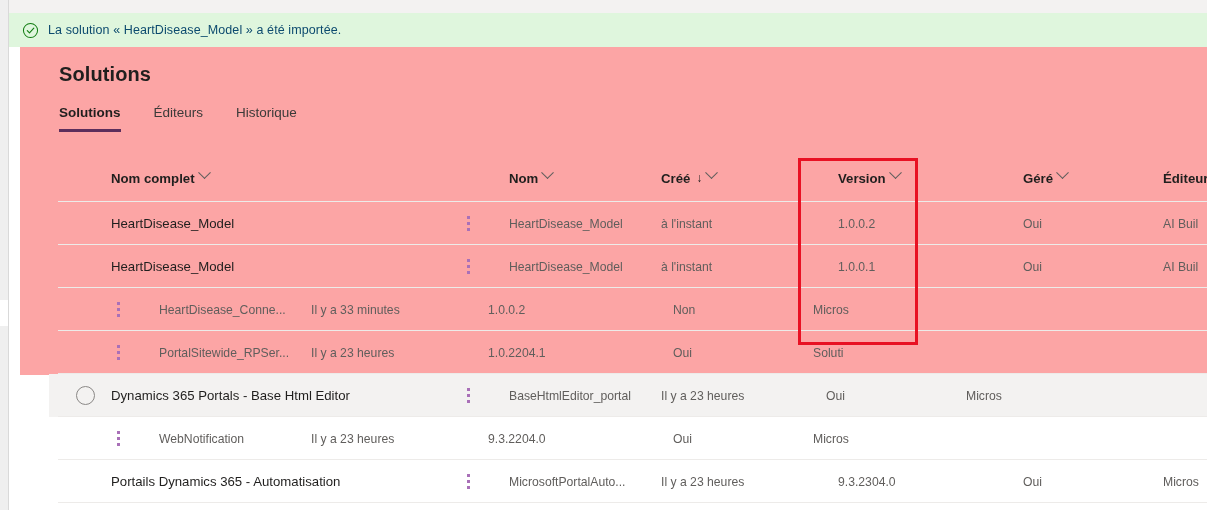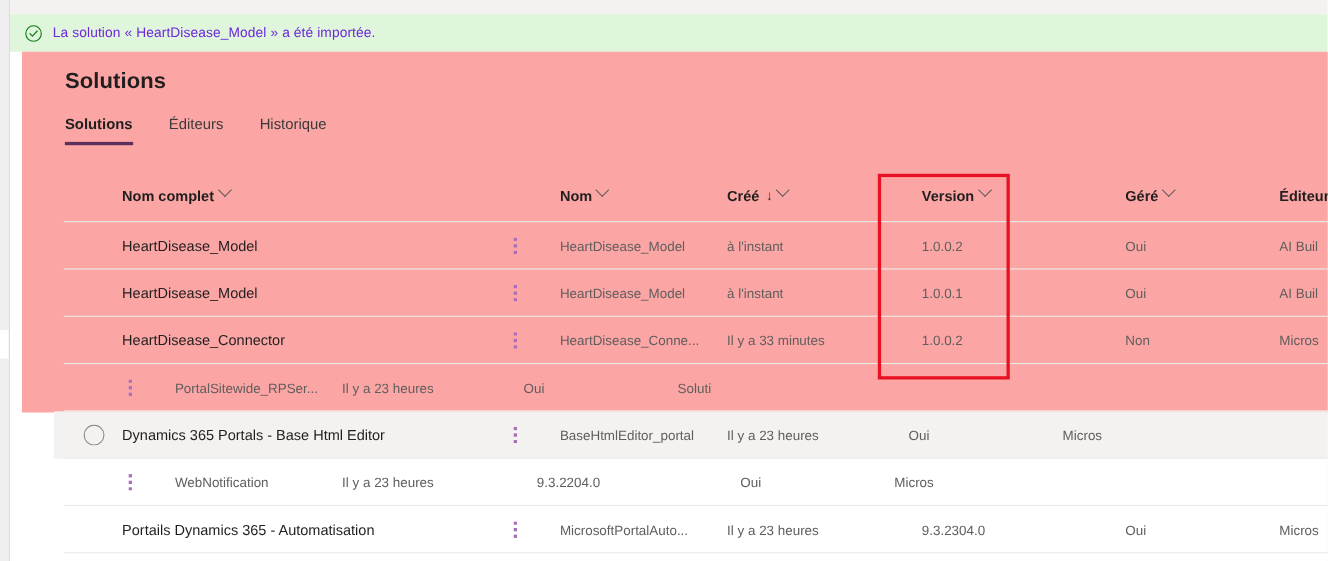--- a/index.html
+++ b/index.html
@@ -58,21 +58,21 @@
     padding-left: 13px;
   }
   .banner-icon {
     width: 17px; height: 17px;
     flex: 0 0 17px;
     margin-right: 9px;
     display: block;
   }
   .banner-text {
     font-size: 12.5px;
-    color: #6d28d9;
+    color: #0c4a6e;
     line-height: 1;
     letter-spacing: 0.1px;
   }
 
   
   .page {
     position: absolute;
     left: 20px; top: 47px;
     width: 1198px; height: 328px;
     background: #fca5a5;
@@ -351,21 +351,20 @@
         <div class="cell col-uname cell-muted">HeartDisease_Model</div>
         <div class="cell col-created cell-muted">à l'instant</div>
         <div class="cell col-version cell-muted">1.0.0.1</div>
         <div class="cell col-managed cell-muted">Oui</div>
         <div class="cell col-pub cell-muted">AI Buil</div>
       </div>
 
       <div class="grid-row">
         <div class="row-sep"></div>
         <div class="cell col-select"></div>
-        <div class="cell col-name cell-primary">HeartDisease_Connector</div>
         <div class="cell col-menu">
           <span class="kebab">
               <i></i>
               <i></i>
               <i></i>
             </span>
         </div>
         <div class="cell col-uname cell-muted">HeartDisease_Conne...</div>
         <div class="cell col-created cell-muted">Il y a 33 minutes</div>
         <div class="cell col-version cell-muted">1.0.0.2</div>
@@ -378,20 +377,21 @@
         <div class="cell col-select"></div>
         <div class="cell col-menu">
           <span class="kebab">
               <i></i>
               <i></i>
               <i></i>
             </span>
         </div>
         <div class="cell col-uname cell-muted">PortalSitewide_RPSer...</div>
         <div class="cell col-created cell-muted">Il y a 23 heures</div>
+        <div class="cell col-version cell-muted">1.0.2204.1</div>
         <div class="cell col-managed cell-muted">Oui</div>
         <div class="cell col-pub cell-muted">Soluti</div>
       </div>
 
       <div class="grid-row hovered">
         <div class="row-sep"></div>
         <div class="cell col-select">
           <span class="radio"></span>
         </div>
         <div class="cell col-name cell-primary">Dynamics 365 Portals - Base Html Editor</div>

